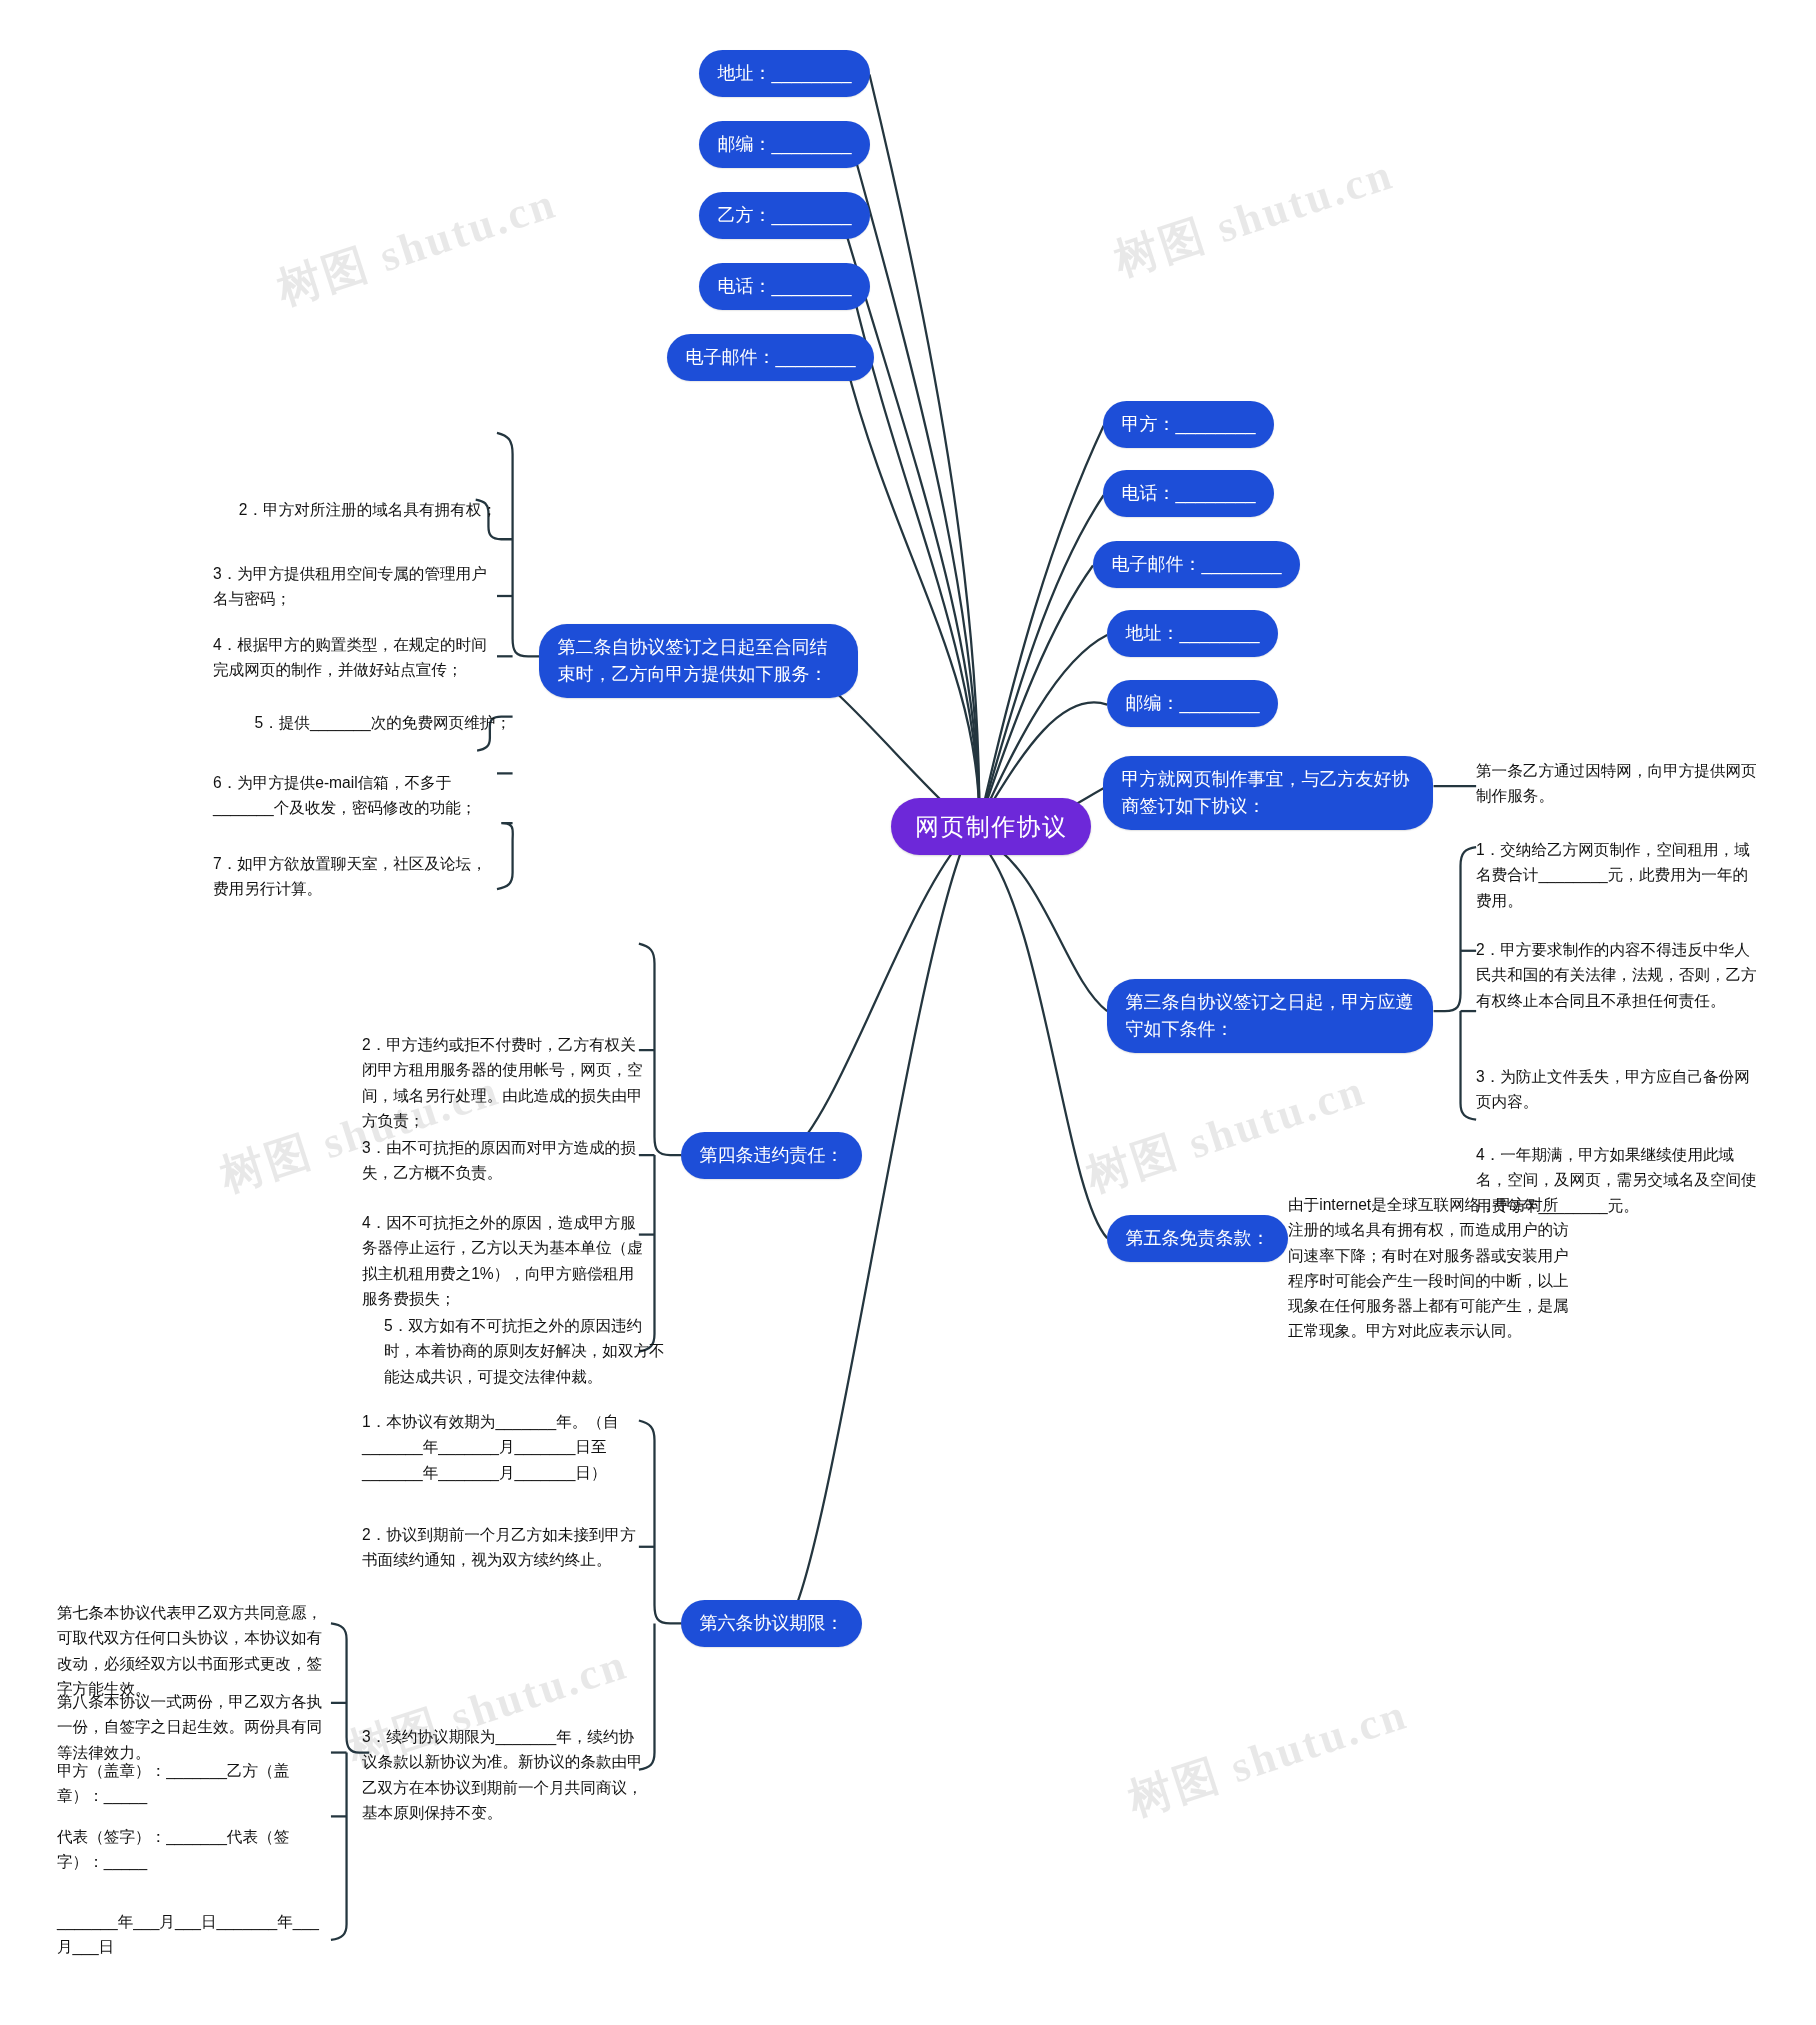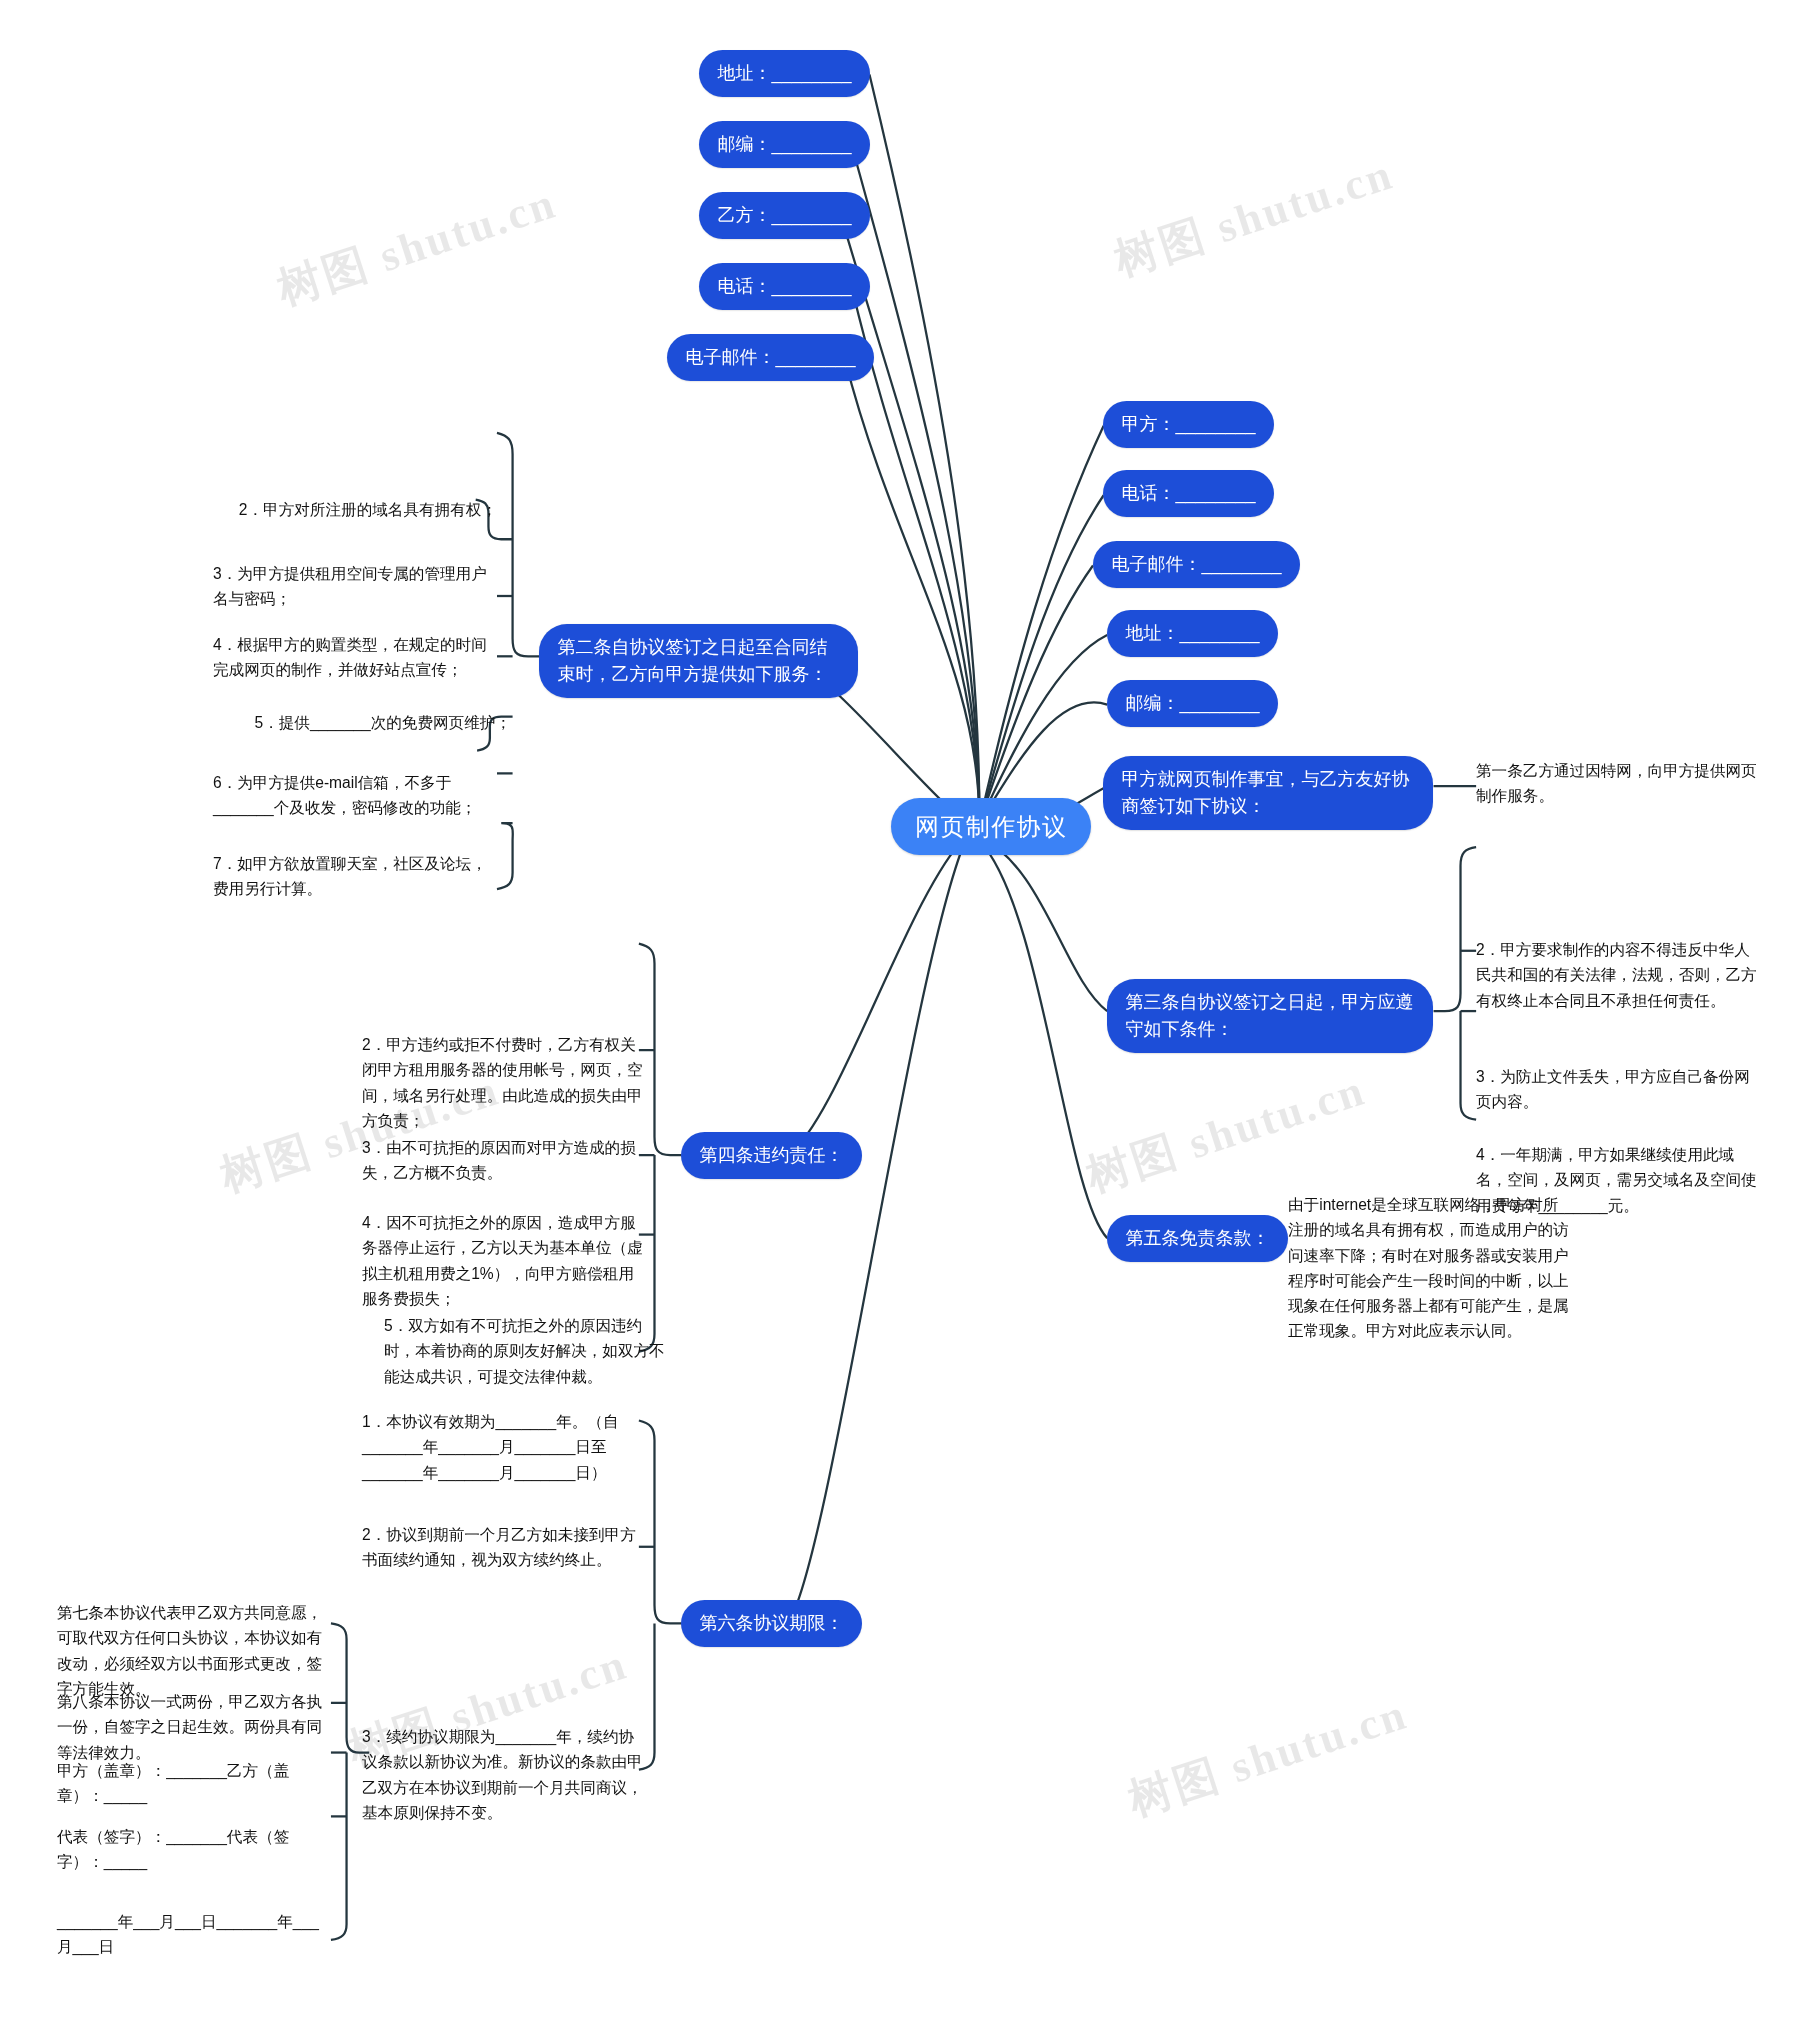--- a/index.html
+++ b/index.html
@@ -16,21 +16,21 @@
   #links{position:absolute;left:0;top:0;width:1817px;height:2025px;pointer-events:none;}
   #links path{fill:none;stroke:#24363f;stroke-width:3.2;}
 
   
   .node{position:absolute;box-sizing:border-box;}
 
   .pill{background:#1d4ed8;color:#fff;border-radius:28px;
         padding:10px 18.4px;line-height:1.5;font-size:18px;
         box-shadow:0 0.7px 1.4px rgba(0,0,0,.12);}
 
-  .root{background:#3b82f6;color:#fff;border-radius:30px;
+  .root{background:#6d28d9;color:#fff;border-radius:30px;
         padding:12.8px 24px;font-size:24px;letter-spacing:1.4px;
         line-height:1.3;box-shadow:0 0.7px 2.1px rgba(0,0,0,.2);}
 
   .leaf{color:#111;font-size:15.6px;line-height:1.62;}
 
   .ta-right{text-align:right;}
   .ta-left{text-align:left;}
 </style>
 </head>
 <body>
@@ -111,20 +111,21 @@
   <div class="node pill" style="left:1103px;top:401px;">甲方：________</div>
   <div class="node pill" style="left:1103px;top:470px;">电话：________</div>
   <div class="node pill" style="left:1093px;top:541px;">电子邮件：________</div>
   <div class="node pill" style="left:1107px;top:610px;">地址：________</div>
   <div class="node pill" style="left:1107px;top:680px;">邮编：________</div>
 
   <div class="node pill" style="left:1103px;top:756px;width:330px;">甲方就网页制作事宜，与乙方友好协商签订如下协议：</div>
   <div class="node leaf" style="left:1476px;top:758px;width:284px;">第一条乙方通过因特网，向甲方提供网页制作服务。</div>
 
   <div class="node pill" style="left:1107px;top:979px;width:326px;">第三条自协议签订之日起，甲方应遵守如下条件：</div>
+  <div class="node leaf" style="left:1476px;top:837px;width:284px;">1．交纳给乙方网页制作，空间租用，域名费合计________元，此费用为一年的费用。</div>
   <div class="node leaf" style="left:1476px;top:937px;width:284px;">2．甲方要求制作的内容不得违反中华人民共和国的有关法律，法规，否则，乙方有权终止本合同且不承担任何责任。</div>
   <div class="node leaf" style="left:1476px;top:1064px;width:284px;">3．为防止文件丢失，甲方应自己备份网页内容。</div>
   <div class="node leaf" style="left:1476px;top:1142px;width:284px;">4．一年期满，甲方如果继续使用此域名，空间，及网页，需另交域名及空间使用费每年________元。</div>
 
   <div class="node pill" style="left:1107px;top:1215px;">第五条免责条款：</div>
   <div class="node leaf" style="left:1288px;top:1192px;width:284px;">由于internet是全球互联网络，甲方对所注册的域名具有拥有权，而造成用户的访问速率下降；有时在对服务器或安装用户程序时可能会产生一段时间的中断，以上现象在任何服务器上都有可能产生，是属正常现象。甲方对此应表示认同。</div>
 
   <div class="node pill" style="left:539px;top:624px;width:319px;">第二条自协议签订之日起至合同结束时，乙方向甲方提供如下服务：</div>
   <div class="node leaf ta-right" style="left:213px;top:497px;width:284px;">2．甲方对所注册的域名具有拥有权；</div>
   <div class="node leaf ta-left" style="left:213px;top:561px;width:284px;">3．为甲方提供租用空间专属的管理用户名与密码；</div>

